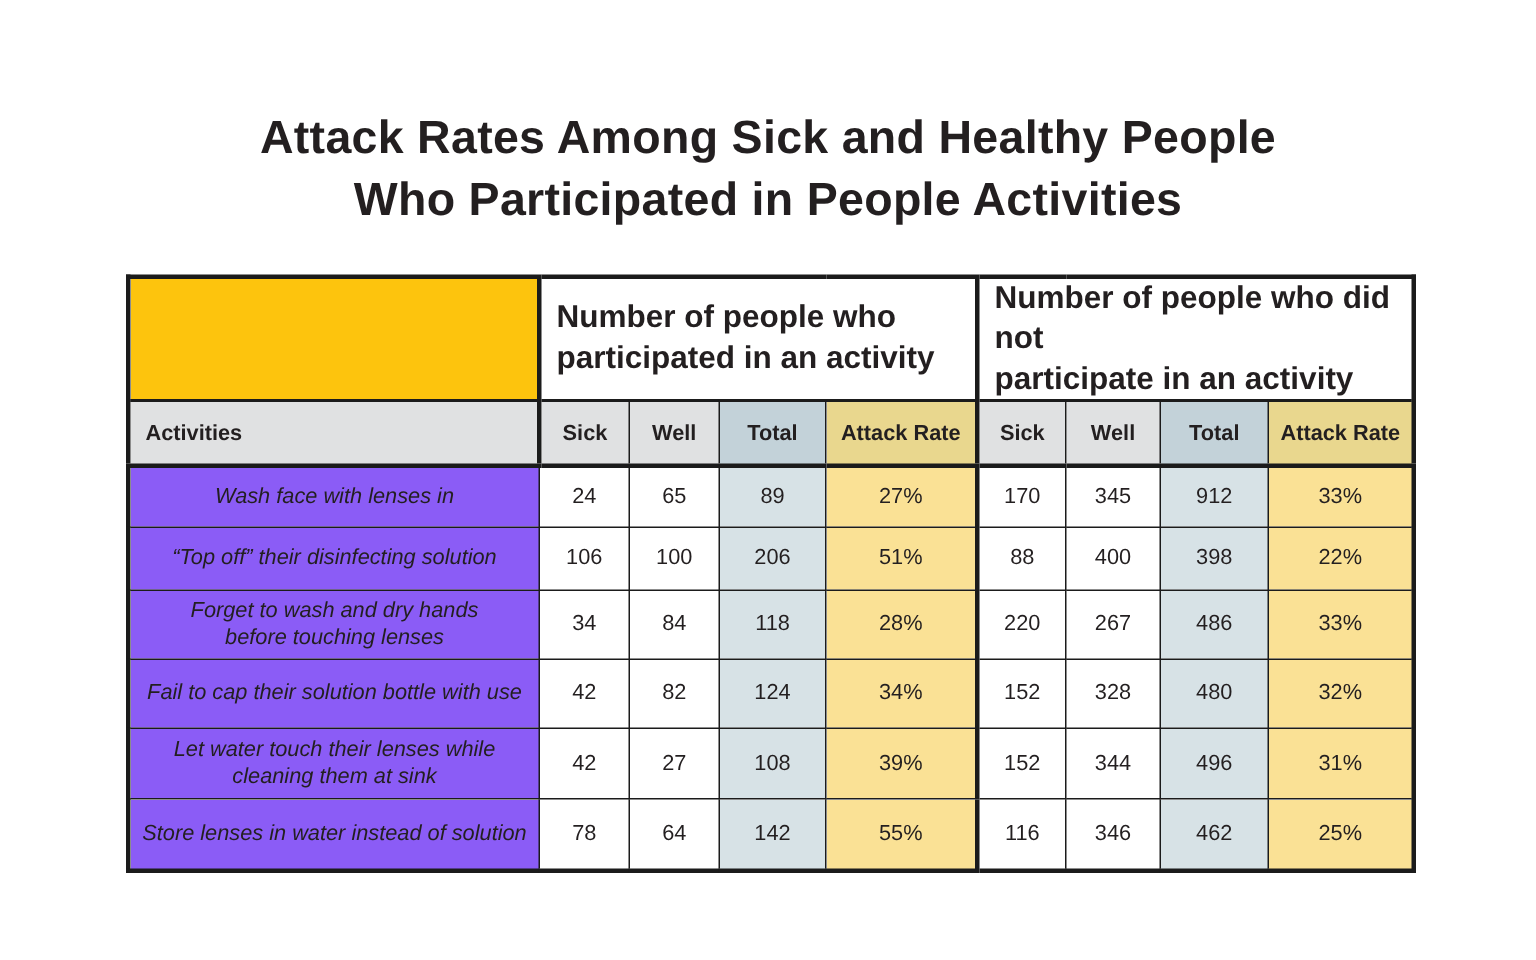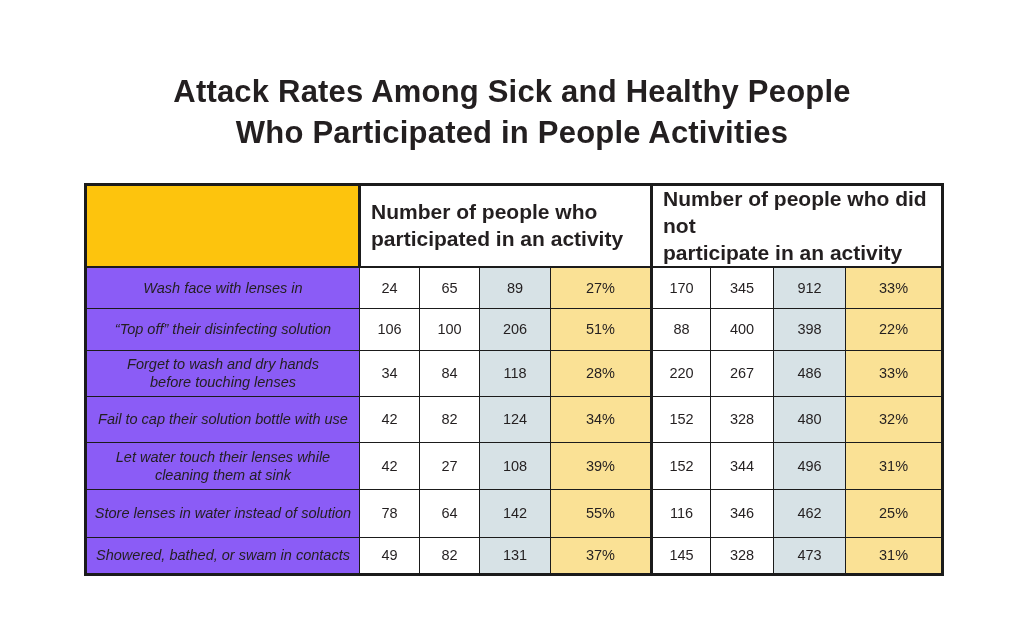--- a/index.html
+++ b/index.html
@@ -108,20 +108,31 @@
       <col style="width:97px">
     </colgroup>
     <thead>
       <tr class="group-row">
         <th class="gold"></th>
         <th colspan="4" class="thickL">Number of people who
 participated in an activity</th>
         <th colspan="4" class="thickL">Number of people who did not
 participate in an activity</th>
       </tr>
+      <tr class="head-row">
+        <th class="act-h">Activities</th>
+        <th class="thickL">Sick</th>
+        <th>Well</th>
+        <th class="total-h">Total</th>
+        <th class="rate-h">Attack Rate</th>
+        <th class="thickL">Sick</th>
+        <th>Well</th>
+        <th class="total-h">Total</th>
+        <th class="rate-h">Attack Rate</th>
+      </tr>
     </thead>
     <tbody id="tbody-rows">
         <tr>
           <td class="act">Wash face with lenses in</td>
           <td>24</td>
           <td>65</td>
           <td class="total">89</td>
           <td class="rate">27%</td>
           <td class="thickL">170</td>
           <td>345</td>
@@ -178,27 +189,16 @@
           <td class="act">Store lenses in water instead of solution</td>
           <td>78</td>
           <td>64</td>
           <td class="total">142</td>
           <td class="rate">55%</td>
           <td class="thickL">116</td>
           <td>346</td>
           <td class="total">462</td>
           <td class="rate">25%</td>
         </tr>
-        <tr>
-          <td class="act">Showered, bathed, or swam in contacts</td>
-          <td>49</td>
-          <td>82</td>
-          <td class="total">131</td>
-          <td class="rate">37%</td>
-          <td class="thickL">145</td>
-          <td>328</td>
-          <td class="total">473</td>
-          <td class="rate">31%</td>
-        </tr>
       </tbody>
   </table>
 
 </div>
 
 </body></html>

